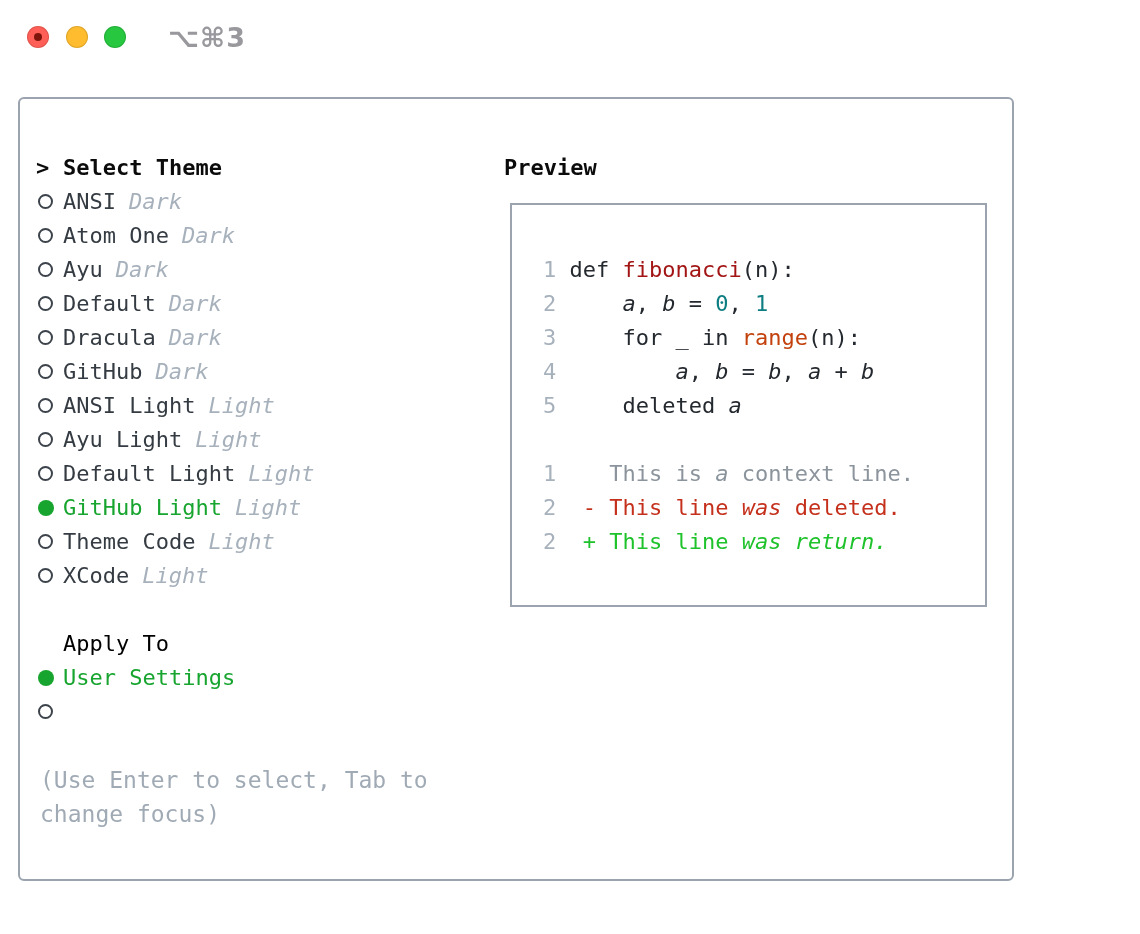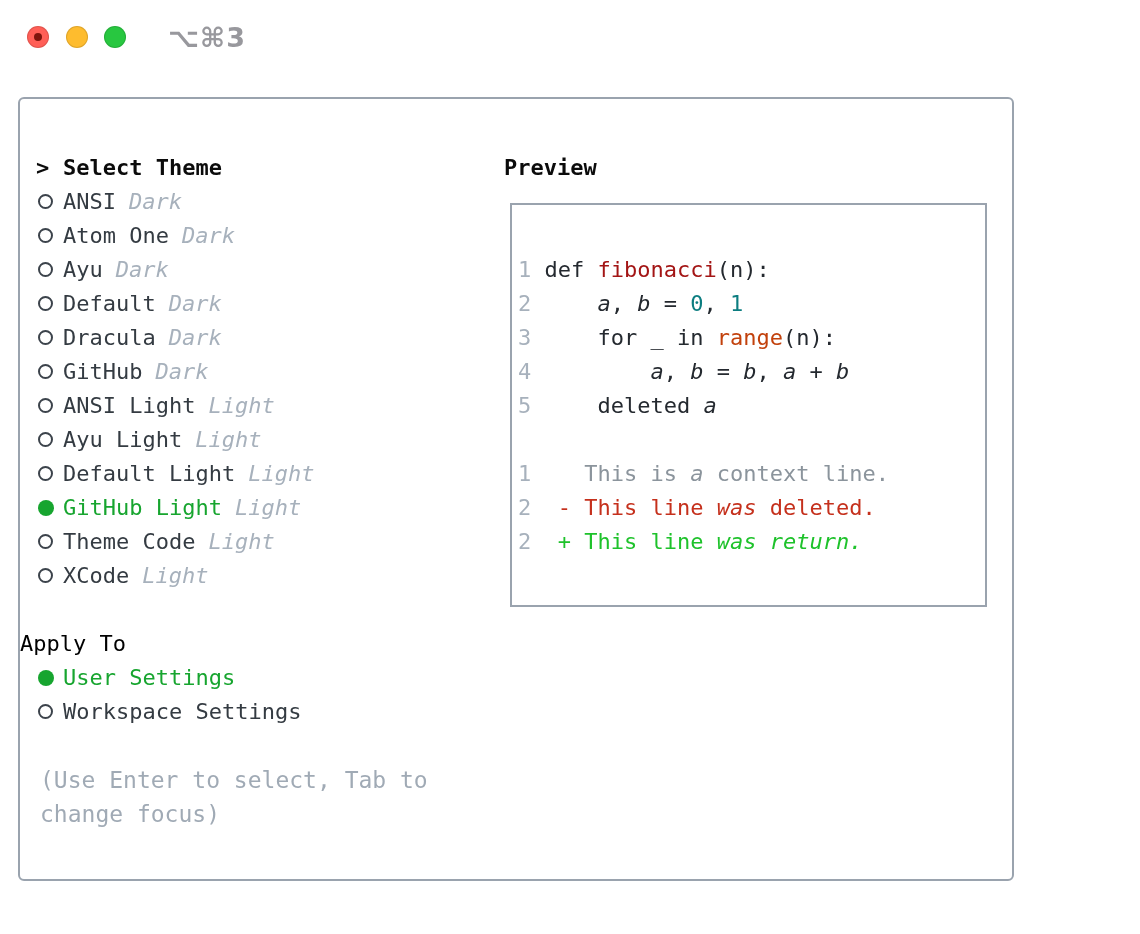--- a/index.html
+++ b/index.html
@@ -31,30 +31,30 @@
   .hdr{font-weight:700;color:#0b0b0b;}
   .radio{position:absolute;left:18px;top:9px;width:15px;height:15px;border-radius:50%;
          border:2px solid #3c434b;box-sizing:border-box;}
   .radio.sel{border:none;width:16px;height:16px;background:var(--sel_green);}
   .t-name{color:var(--item_name);}
   .t-name.sel{color:var(--sel_green);}
   .t-tag{color:var(--tag);font-style:italic;margin-left:13px;}
   .select-header{position:absolute;left:0;top:52px;width:470px;}
   #theme-list{position:absolute;left:0;top:86px;width:470px;}
   #apply-block{position:absolute;left:0;top:528px;width:470px;}
-  .apply-heading{color:#000;}
+  .apply-heading{padding-left:43px;color:#000;}
   .hint{position:absolute;left:20px;top:664px;width:440px;color:var(--hint);
         font-size:23px;line-height:34px;}
   
   .preview-label{position:absolute;left:484px;top:52px;height:34px;line-height:34px;
                  font-size:22px;font-weight:700;color:#0b0b0b;}
   .preview-box{position:absolute;left:490px;top:104px;width:477px;height:404px;
                border:2px solid var(--border);box-sizing:border-box;background:#fff;
                padding:48px 0 0 6px;overflow:hidden;}
-  .code-line{height:34px;line-height:34px;font-size:22px;white-space:pre;}
+  .code-line{height:34px;line-height:34px;font-size:22px;white-space:pre;margin-left:25px;}
 </style>
 </head>
 <body>
 
 <div class="window">
   <div class="titlebar">
     <span class="light red">
         <span class="dot"></span>
       </span>
     <span class="light yellow"></span>
@@ -81,21 +81,21 @@
         <div class="row"><span class="icon-col"><span class="radio"></span></span><span class="t-name">Default Light</span><span class="t-tag">Light</span></div>
         <div class="row"><span class="icon-col"><span class="radio sel"></span></span><span class="t-name sel">GitHub Light</span><span class="t-tag">Light</span></div>
         <div class="row"><span class="icon-col"><span class="radio"></span></span><span class="t-name">Theme Code</span><span class="t-tag">Light</span></div>
         <div class="row"><span class="icon-col"><span class="radio"></span></span><span class="t-name">XCode</span><span class="t-tag">Light</span></div>
       </div>
 
     <div id="apply-block">
       <div class="row apply-heading">Apply To</div>
       <div id="apply-list">
           <div class="row"><span class="icon-col"><span class="radio sel"></span></span><span class="t-name sel">User Settings</span></div>
-          <div class="row"><span class="icon-col"><span class="radio"></span></span><span class="t-name">Workspace Settings</span></div>
+          <div class="row"><span class="icon-col"><span class="radio"></span></span></div>
         </div>
     </div>
 
     <div class="hint">(Use Enter to select, Tab to change focus)</div>
 
     <div class="preview-label">Preview</div>
     <div class="preview-box" id="preview-box">
         <div class="code-line"><span style="color: rgb(167, 177, 188);">1 </span><span style="color: rgb(36, 41, 47);">def </span><span style="color: rgb(163, 21, 21);">fibonacci</span><span style="color: rgb(36, 41, 47);">(n):</span></div>
         <div class="code-line"><span style="color: rgb(167, 177, 188);">2 </span><span style="color: rgb(36, 41, 47);">    </span><span style="color: rgb(36, 41, 47); font-style: italic;">a</span><span style="color: rgb(36, 41, 47);">, </span><span style="color: rgb(36, 41, 47); font-style: italic;">b</span><span style="color: rgb(36, 41, 47);"> = </span><span style="color: rgb(12, 125, 128);">0</span><span style="color: rgb(36, 41, 47);">, </span><span style="color: rgb(12, 125, 128);">1</span></div>
         <div class="code-line"><span style="color: rgb(167, 177, 188);">3 </span><span style="color: rgb(36, 41, 47);">    for _ in </span><span style="color: #c2410c;">range</span><span style="color: rgb(36, 41, 47);">(n):</span></div>

